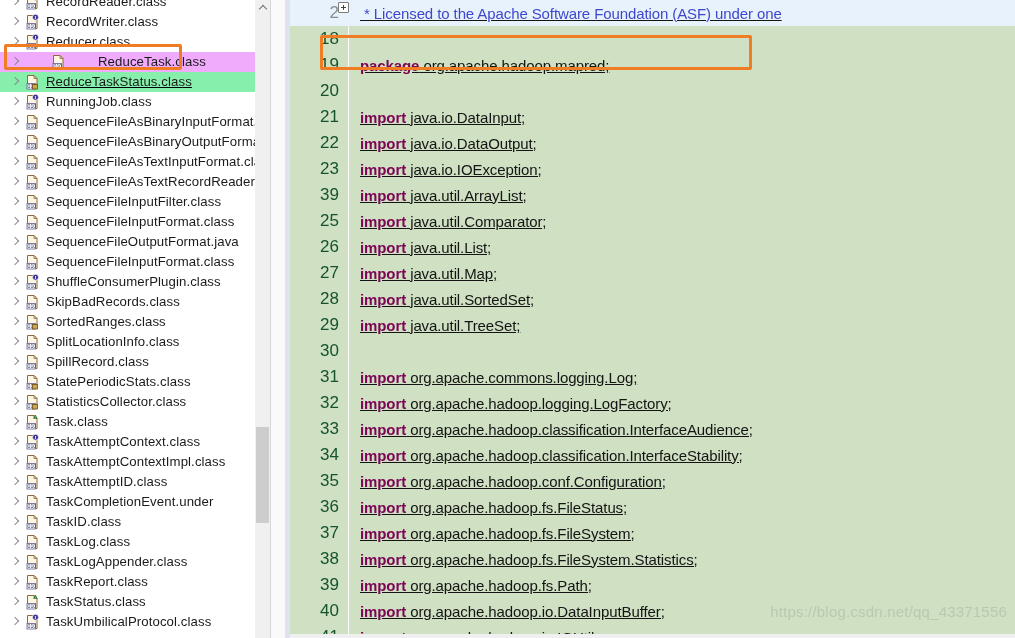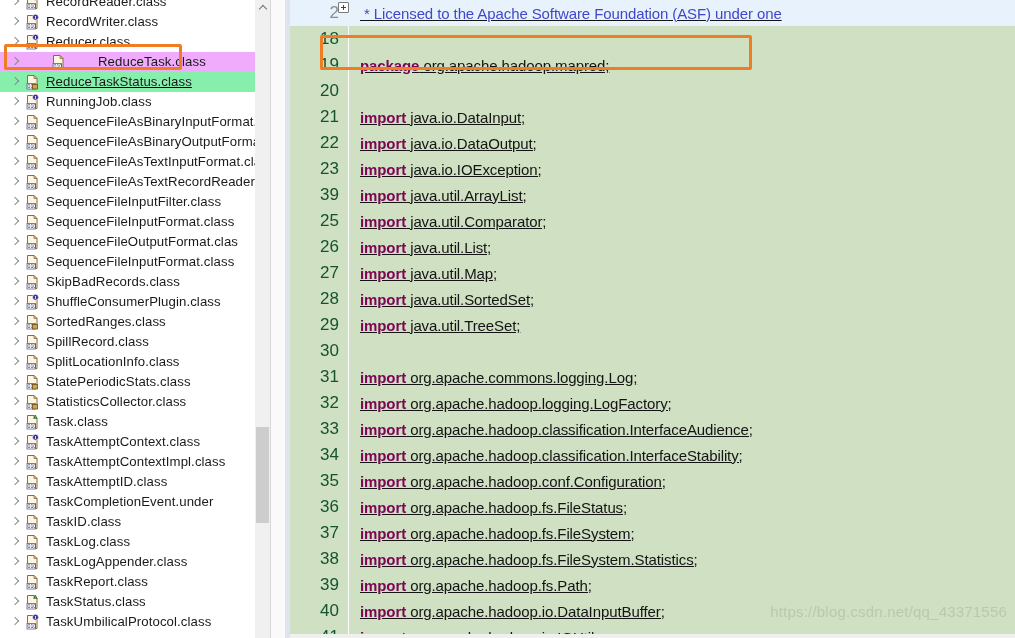--- a/index.html
+++ b/index.html
@@ -340,45 +340,33 @@
         <div class="tree-row">
           <span class="arrow"></span>
           <span class="ic">
             <svg width="16" height="16" viewBox="0 0 16 16">
               <path d="M3.5 1.5 H10 L13 4.5 V14.5 H3.5 Z" fill="#fdf6e3" stroke="#8a6d3b" stroke-width="1"></path>
               <path d="M10 1.5 V4.5 H13 Z" fill="#e6d9b8" stroke="#8a6d3b" stroke-width="0.8"></path>
               <rect x="3" y="9.5" width="8.5" height="5.5" fill="#ffffff" stroke="#6f6f9f" stroke-width="0.9"></rect>
               <text x="3.6" y="14.2" font-size="5.2" font-family="&quot;Liberation Sans&quot;,sans-serif" fill="#3a3a6a">010</text>
             </svg>
           </span>
-          <span class="tlabel">SequenceFileOutputFormat.clas</span>
+          <span class="tlabel">SequenceFileOutputFormat.java</span>
         </div>
         <div class="tree-row">
           <span class="arrow"></span>
           <span class="ic">
             <svg width="16" height="16" viewBox="0 0 16 16">
               <path d="M3.5 1.5 H10 L13 4.5 V14.5 H3.5 Z" fill="#fdf6e3" stroke="#8a6d3b" stroke-width="1"></path>
               <path d="M10 1.5 V4.5 H13 Z" fill="#e6d9b8" stroke="#8a6d3b" stroke-width="0.8"></path>
               <rect x="3" y="9.5" width="8.5" height="5.5" fill="#ffffff" stroke="#6f6f9f" stroke-width="0.9"></rect>
               <text x="3.6" y="14.2" font-size="5.2" font-family="&quot;Liberation Sans&quot;,sans-serif" fill="#3a3a6a">010</text>
             </svg>
           </span>
           <span class="tlabel">SequenceFileInputFormat.class</span>
-        </div>
-        <div class="tree-row">
-          <span class="arrow"></span>
-          <span class="ic">
-            <svg width="16" height="16" viewBox="0 0 16 16">
-              <path d="M3.5 1.5 H10 L13 4.5 V14.5 H3.5 Z" fill="#fdf6e3" stroke="#8a6d3b" stroke-width="1"></path>
-              <path d="M10 1.5 V4.5 H13 Z" fill="#e6d9b8" stroke="#8a6d3b" stroke-width="0.8"></path>
-              <rect x="3" y="9.5" width="8.5" height="5.5" fill="#ffffff" stroke="#6f6f9f" stroke-width="0.9"></rect>
-              <text x="3.6" y="14.2" font-size="5.2" font-family="&quot;Liberation Sans&quot;,sans-serif" fill="#3a3a6a">010</text>
-            </svg>
-          </span>
-          <span class="tlabel">SkipBadRecords.class</span>
         </div>
         <div class="tree-row">
           <span class="arrow"></span>
           <span class="ic">
             <svg width="16" height="16" viewBox="0 0 16 16">
               <path d="M3.5 1.5 H10 L13 4.5 V14.5 H3.5 Z" fill="#fdf6e3" stroke="#8a6d3b" stroke-width="1"></path>
               <path d="M10 1.5 V4.5 H13 Z" fill="#e6d9b8" stroke="#8a6d3b" stroke-width="0.8"></path>
               <rect x="3" y="9.5" width="8.5" height="5.5" fill="#ffffff" stroke="#6f6f9f" stroke-width="0.9"></rect>
               <text x="3.6" y="14.2" font-size="5.2" font-family="&quot;Liberation Sans&quot;,sans-serif" fill="#3a3a6a">010</text>
               <circle cx="11.5" cy="3.2" r="3" fill="#3b2d8f" stroke="#ffffff" stroke-width="0.7"></circle>
@@ -388,48 +376,60 @@
           <span class="tlabel">ShuffleConsumerPlugin.class</span>
         </div>
         <div class="tree-row">
           <span class="arrow"></span>
           <span class="ic">
             <svg width="16" height="16" viewBox="0 0 16 16">
               <path d="M3.5 1.5 H10 L13 4.5 V14.5 H3.5 Z" fill="#fdf6e3" stroke="#8a6d3b" stroke-width="1"></path>
               <path d="M10 1.5 V4.5 H13 Z" fill="#e6d9b8" stroke="#8a6d3b" stroke-width="0.8"></path>
               <rect x="3" y="9.5" width="8.5" height="5.5" fill="#ffffff" stroke="#6f6f9f" stroke-width="0.9"></rect>
               <text x="3.6" y="14.2" font-size="5.2" font-family="&quot;Liberation Sans&quot;,sans-serif" fill="#3a3a6a">010</text>
+            </svg>
+          </span>
+          <span class="tlabel">SkipBadRecords.class</span>
+        </div>
+        <div class="tree-row">
+          <span class="arrow"></span>
+          <span class="ic">
+            <svg width="16" height="16" viewBox="0 0 16 16">
+              <path d="M3.5 1.5 H10 L13 4.5 V14.5 H3.5 Z" fill="#fdf6e3" stroke="#8a6d3b" stroke-width="1"></path>
+              <path d="M10 1.5 V4.5 H13 Z" fill="#e6d9b8" stroke="#8a6d3b" stroke-width="0.8"></path>
+              <rect x="3" y="9.5" width="8.5" height="5.5" fill="#ffffff" stroke="#6f6f9f" stroke-width="0.9"></rect>
+              <text x="3.6" y="14.2" font-size="5.2" font-family="&quot;Liberation Sans&quot;,sans-serif" fill="#3a3a6a">010</text>
               <rect x="8.5" y="10.5" width="5" height="4.5" fill="#cfa34a" stroke="#6b4f1c" stroke-width="0.8"></rect>
             </svg>
           </span>
           <span class="tlabel">SortedRanges.class</span>
         </div>
         <div class="tree-row">
           <span class="arrow"></span>
           <span class="ic">
             <svg width="16" height="16" viewBox="0 0 16 16">
               <path d="M3.5 1.5 H10 L13 4.5 V14.5 H3.5 Z" fill="#fdf6e3" stroke="#8a6d3b" stroke-width="1"></path>
               <path d="M10 1.5 V4.5 H13 Z" fill="#e6d9b8" stroke="#8a6d3b" stroke-width="0.8"></path>
               <rect x="3" y="9.5" width="8.5" height="5.5" fill="#ffffff" stroke="#6f6f9f" stroke-width="0.9"></rect>
               <text x="3.6" y="14.2" font-size="5.2" font-family="&quot;Liberation Sans&quot;,sans-serif" fill="#3a3a6a">010</text>
             </svg>
           </span>
+          <span class="tlabel">SplitLocationInfo.class</span>
+        </div>
+        <div class="tree-row">
+          <span class="arrow"></span>
+          <span class="ic">
+            <svg width="16" height="16" viewBox="0 0 16 16">
+              <path d="M3.5 1.5 H10 L13 4.5 V14.5 H3.5 Z" fill="#fdf6e3" stroke="#8a6d3b" stroke-width="1"></path>
+              <path d="M10 1.5 V4.5 H13 Z" fill="#e6d9b8" stroke="#8a6d3b" stroke-width="0.8"></path>
+              <rect x="3" y="9.5" width="8.5" height="5.5" fill="#ffffff" stroke="#6f6f9f" stroke-width="0.9"></rect>
+              <text x="3.6" y="14.2" font-size="5.2" font-family="&quot;Liberation Sans&quot;,sans-serif" fill="#3a3a6a">010</text>
+            </svg>
+          </span>
           <span class="tlabel">SpillRecord.class</span>
-        </div>
-        <div class="tree-row">
-          <span class="arrow"></span>
-          <span class="ic">
-            <svg width="16" height="16" viewBox="0 0 16 16">
-              <path d="M3.5 1.5 H10 L13 4.5 V14.5 H3.5 Z" fill="#fdf6e3" stroke="#8a6d3b" stroke-width="1"></path>
-              <path d="M10 1.5 V4.5 H13 Z" fill="#e6d9b8" stroke="#8a6d3b" stroke-width="0.8"></path>
-              <rect x="3" y="9.5" width="8.5" height="5.5" fill="#ffffff" stroke="#6f6f9f" stroke-width="0.9"></rect>
-              <text x="3.6" y="14.2" font-size="5.2" font-family="&quot;Liberation Sans&quot;,sans-serif" fill="#3a3a6a">010</text>
-            </svg>
-          </span>
-          <span class="tlabel">SplitLocationInfo.class</span>
         </div>
         <div class="tree-row">
           <span class="arrow"></span>
           <span class="ic">
             <svg width="16" height="16" viewBox="0 0 16 16">
               <path d="M3.5 1.5 H10 L13 4.5 V14.5 H3.5 Z" fill="#fdf6e3" stroke="#8a6d3b" stroke-width="1"></path>
               <path d="M10 1.5 V4.5 H13 Z" fill="#e6d9b8" stroke="#8a6d3b" stroke-width="0.8"></path>
               <rect x="3" y="9.5" width="8.5" height="5.5" fill="#ffffff" stroke="#6f6f9f" stroke-width="0.9"></rect>
               <text x="3.6" y="14.2" font-size="5.2" font-family="&quot;Liberation Sans&quot;,sans-serif" fill="#3a3a6a">010</text>
               <rect x="8.5" y="10.5" width="5" height="4.5" fill="#cfa34a" stroke="#6b4f1c" stroke-width="0.8"></rect>

